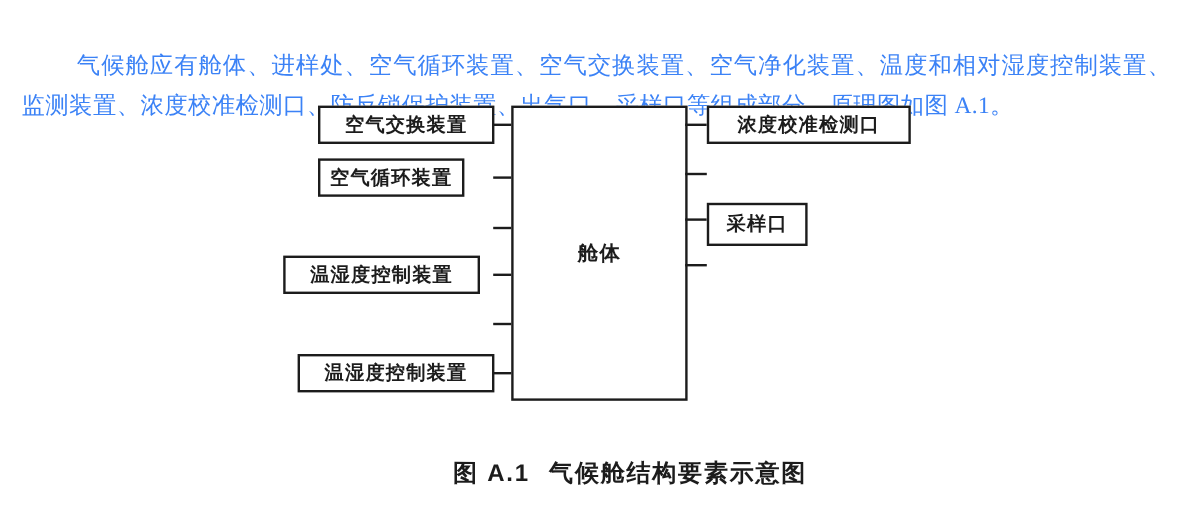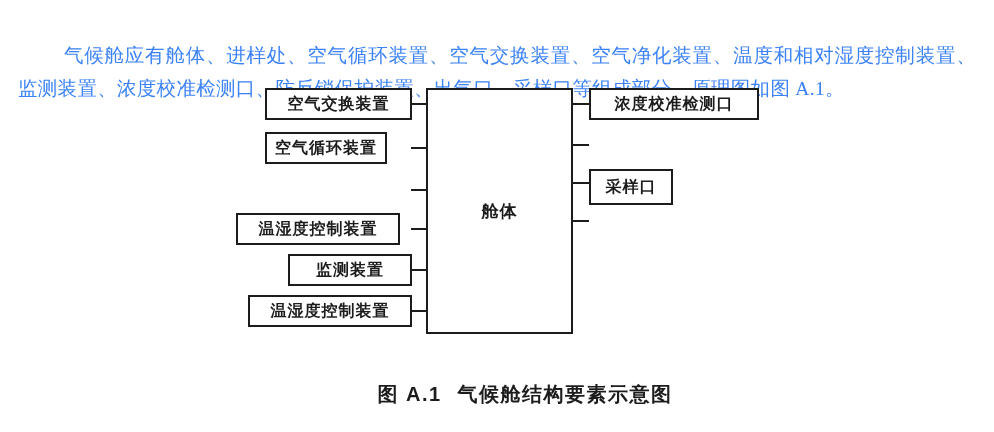--- a/index.html
+++ b/index.html
@@ -99,23 +99,20 @@
 
     <div class="dbox" style="left:265px;top:88px;width:147px;height:32px">
       <span>空气交换装置</span>
     </div>
     <div class="dbox" style="left:265px;top:132px;width:122px;height:32px">
       <span>空气循环装置</span>
     </div>
     <div class="dbox" style="left:236px;top:213px;width:164px;height:32px">
       <span>温湿度控制装置</span>
     </div>
-    <div class="dbox" style="left:288px;top:254px;width:124px;height:32px">
-      <span>监测装置</span>
-    </div>
     <div class="dbox" style="left:248px;top:295px;width:164px;height:32px">
       <span>温湿度控制装置</span>
     </div>
 
     <div class="hline" style="left:411px;top:103px;width:16px"></div>
     <div class="hline" style="left:411px;top:147px;width:16px"></div>
     <div class="hline" style="left:411px;top:189px;width:16px"></div>
     <div class="hline" style="left:411px;top:228px;width:16px"></div>
     <div class="hline" style="left:411px;top:269px;width:16px"></div>
     <div class="hline" style="left:411px;top:310px;width:16px"></div>

